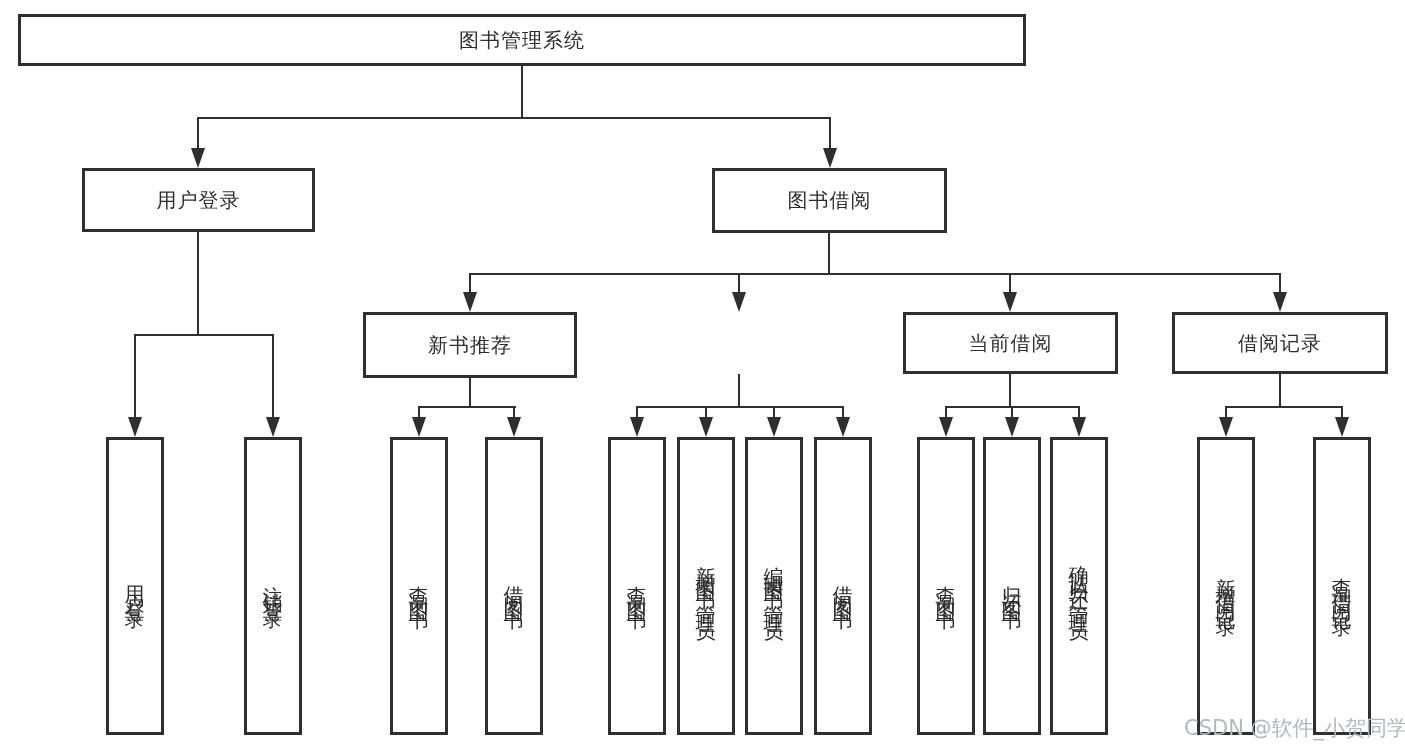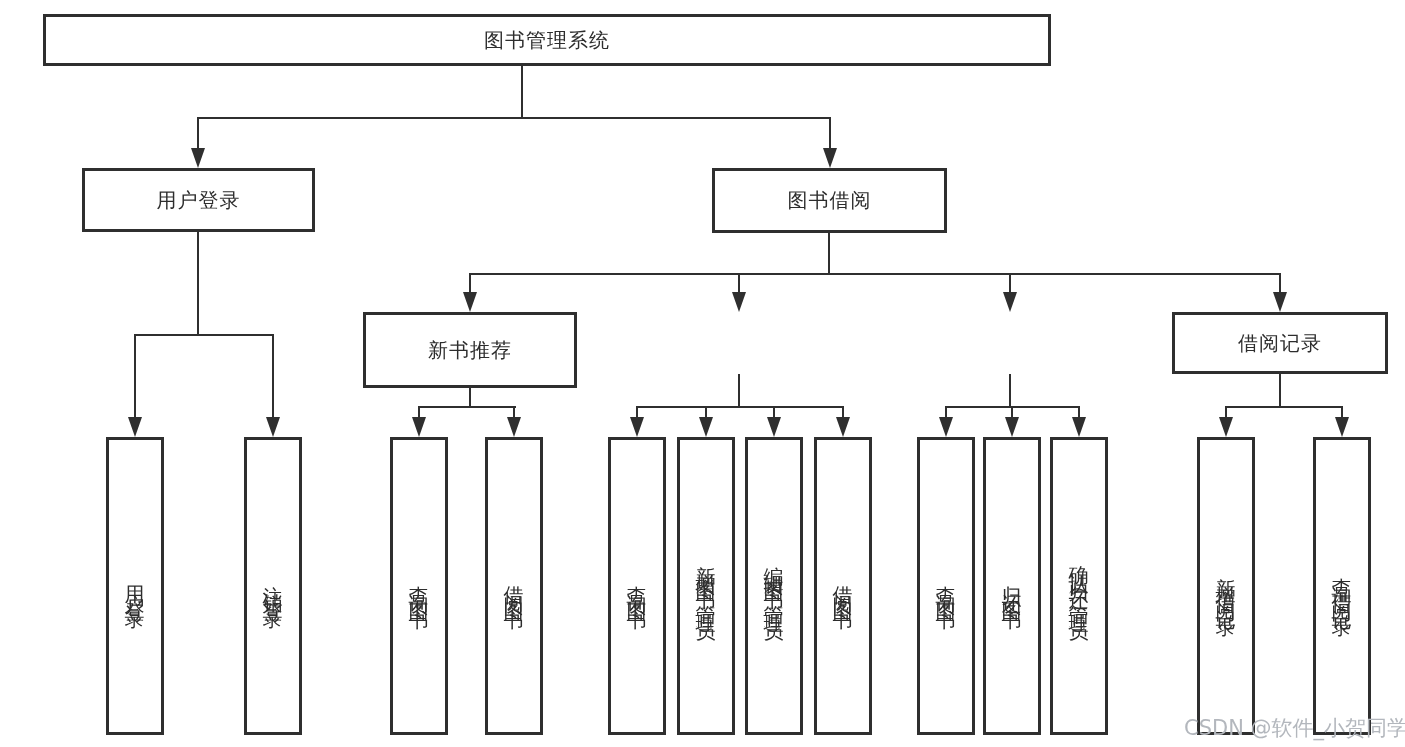--- a/index.html
+++ b/index.html
@@ -56,21 +56,21 @@
     color: var(--watermark-color);
     white-space: nowrap;
     z-index: 3;
   }
 </style>
 </head>
 <body>
 
 <div id="canvas">
 
-  <div class="box" style="left:18px; top:14px; width:1008px; height:52px;margin-left:25px;">
+  <div class="box" style="left:18px; top:14px; width:1008px; height:52px;">
     <span>图书管理系统</span>
   </div>
 
   <div class="vline" style="left:521px; top:64px; height:55px;"></div>
   <div class="hline" style="left:197px; top:117px; width:634px;"></div>
   <div class="vline" style="left:197px; top:117px; height:35px;"></div>
   <div class="arrow" style="left:191px; top:148px;"></div>
   <div class="vline" style="left:829px; top:117px; height:35px;"></div>
   <div class="arrow" style="left:823px; top:148px;"></div>
 
@@ -92,22 +92,25 @@
   <div class="hline" style="left:469px; top:273px; width:812px;"></div>
   <div class="vline" style="left:469px; top:273px; height:23px;"></div>
   <div class="arrow" style="left:463px; top:292px;"></div>
   <div class="vline" style="left:738px; top:273px; height:23px;"></div>
   <div class="arrow" style="left:732px; top:292px;"></div>
   <div class="vline" style="left:1009px; top:273px; height:23px;"></div>
   <div class="arrow" style="left:1003px; top:292px;"></div>
   <div class="vline" style="left:1279px; top:273px; height:23px;"></div>
   <div class="arrow" style="left:1273px; top:292px;"></div>
 
-  <div class="box" style="left:363px; top:312px; width:214px; height:76px;align-items:center;">
+  <div class="box" style="left:363px; top:312px; width:214px; height:66px;align-items:center;">
     <span>新书推荐</span>
+  </div>
+  <div class="box" style="left:903px; top:312px; width:215px; height:62px;">
+    <span>当前借阅</span>
   </div>
   <div class="box" style="left:1172px; top:312px; width:216px; height:62px;">
     <span>借阅记录</span>
   </div>
 
   <div class="vline" style="left:469px; top:374px; height:34px;"></div>
   <div class="hline" style="left:418px; top:406px; width:98px;"></div>
   <div class="vline" style="left:418px; top:406px; height:14px;"></div>
   <div class="arrow" style="left:412px; top:417px;"></div>
   <div class="vline" style="left:513px; top:406px; height:14px;"></div>

